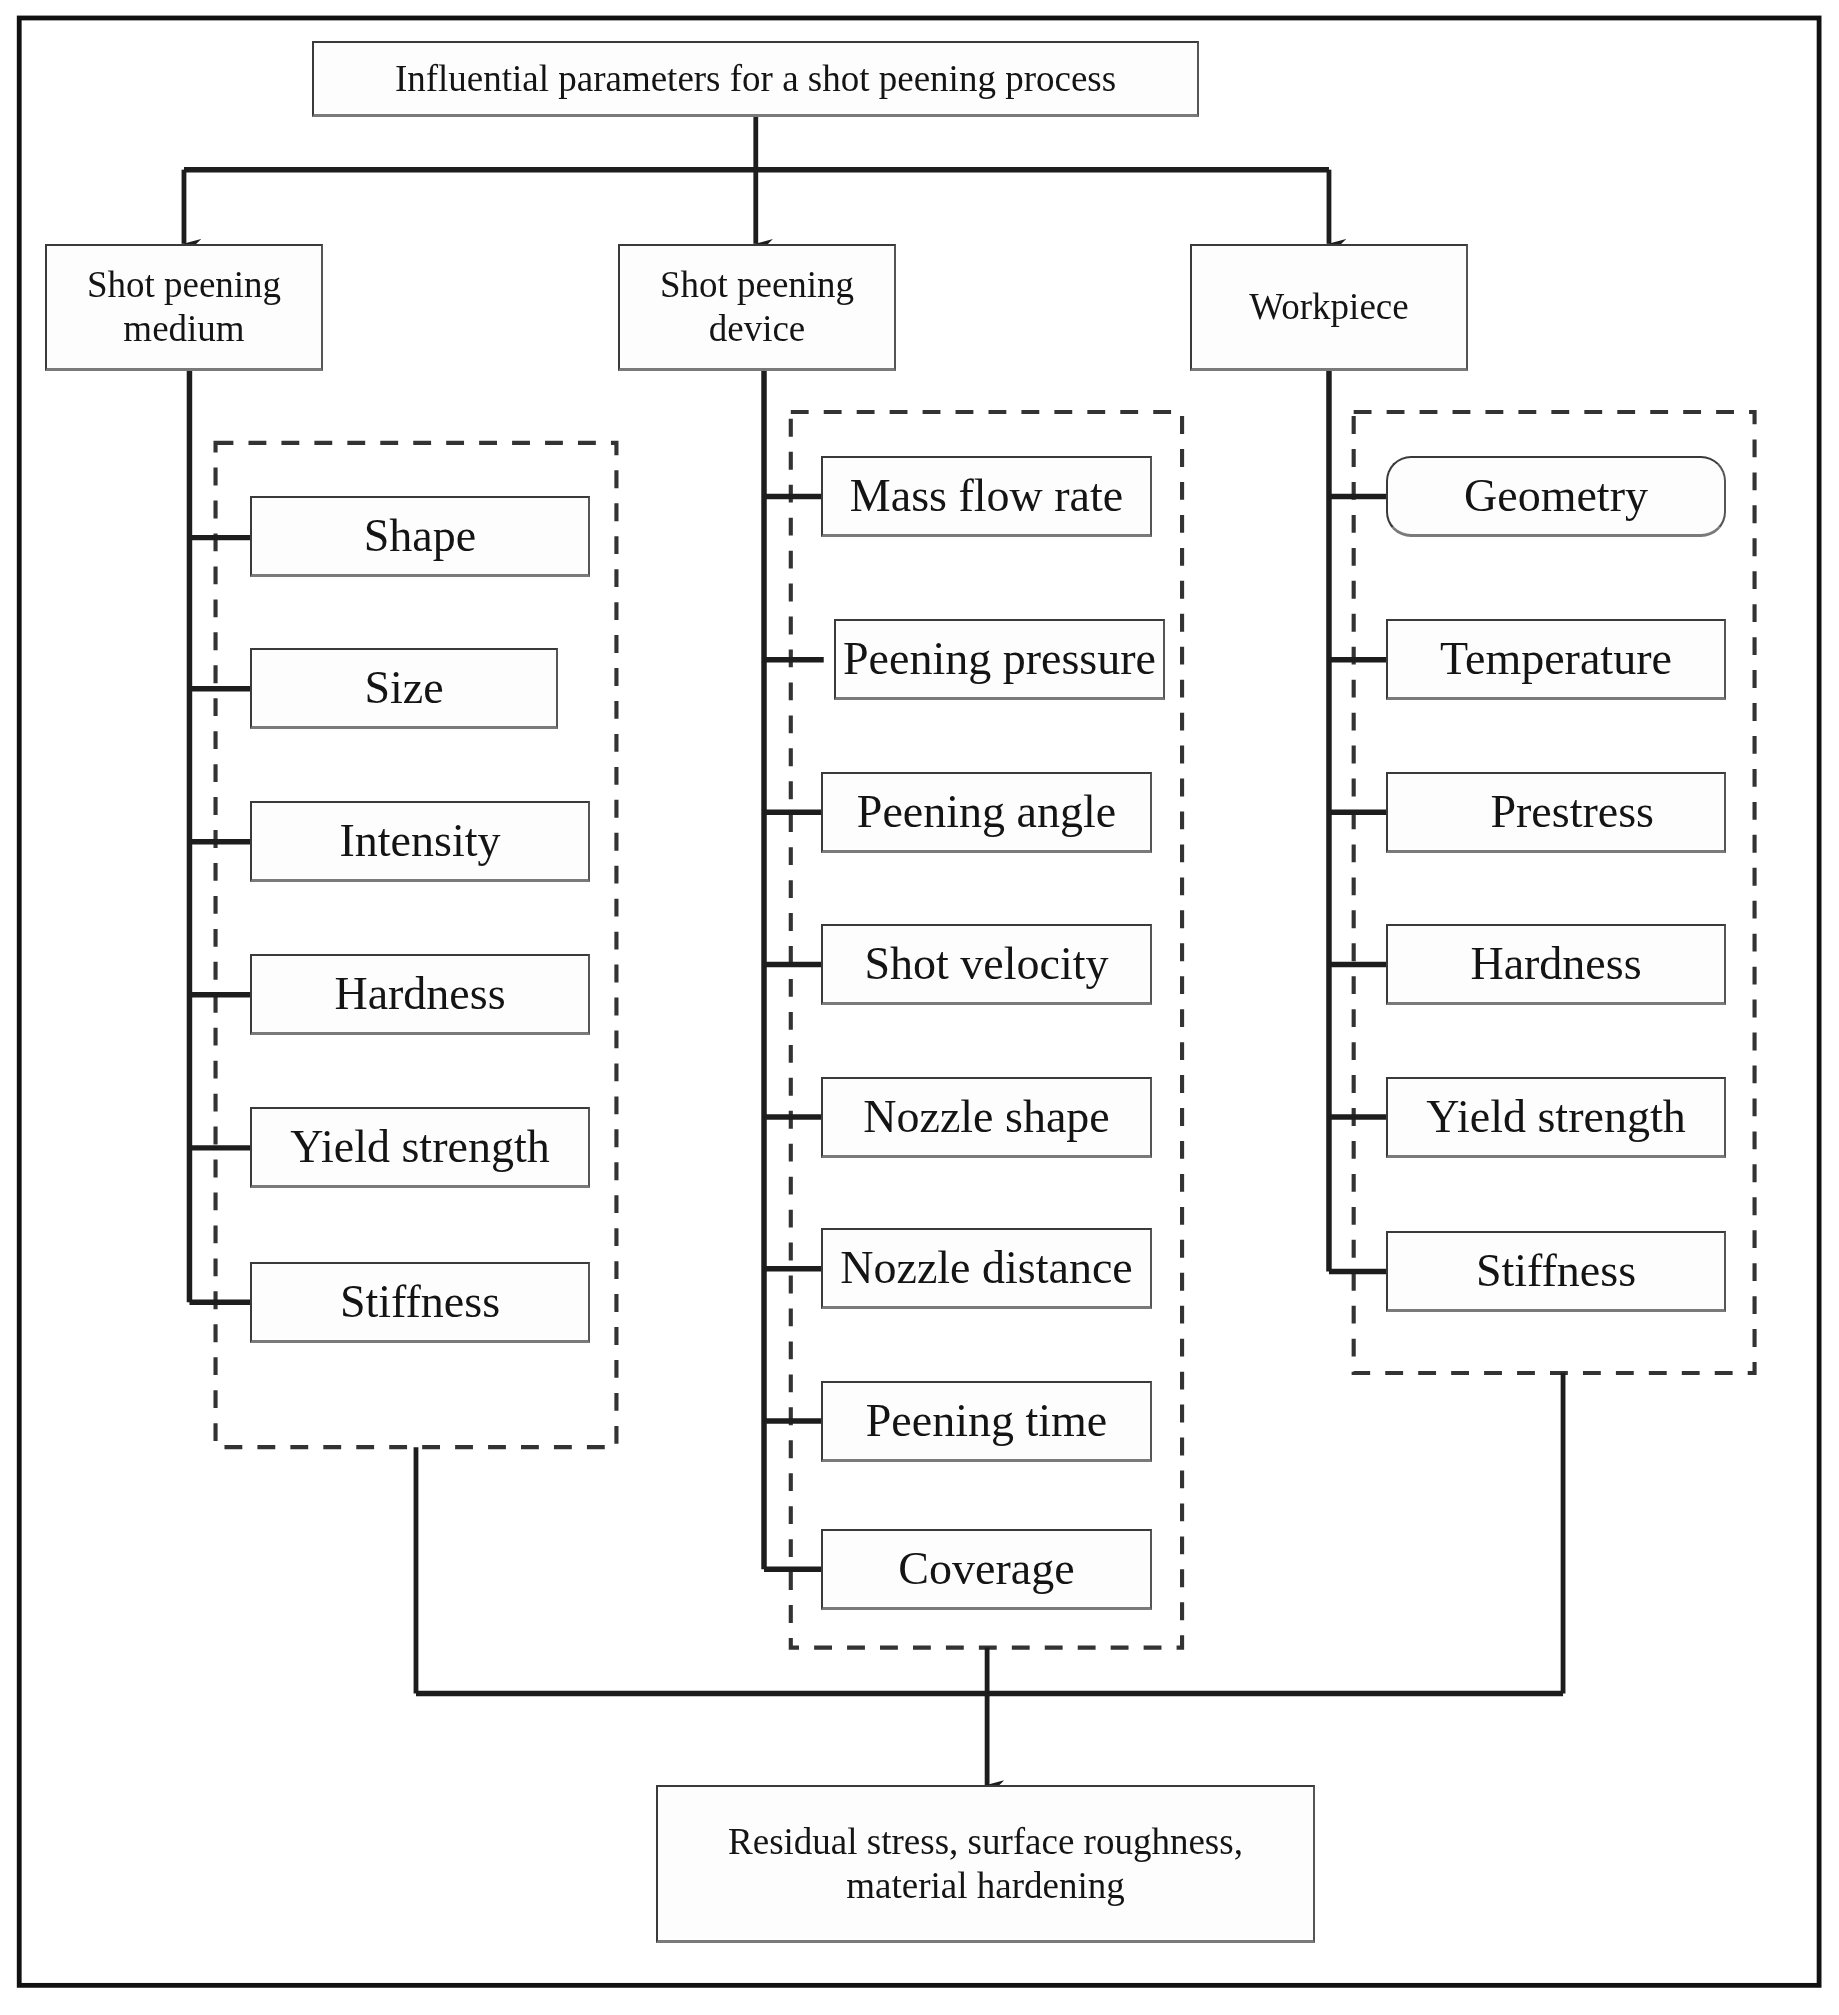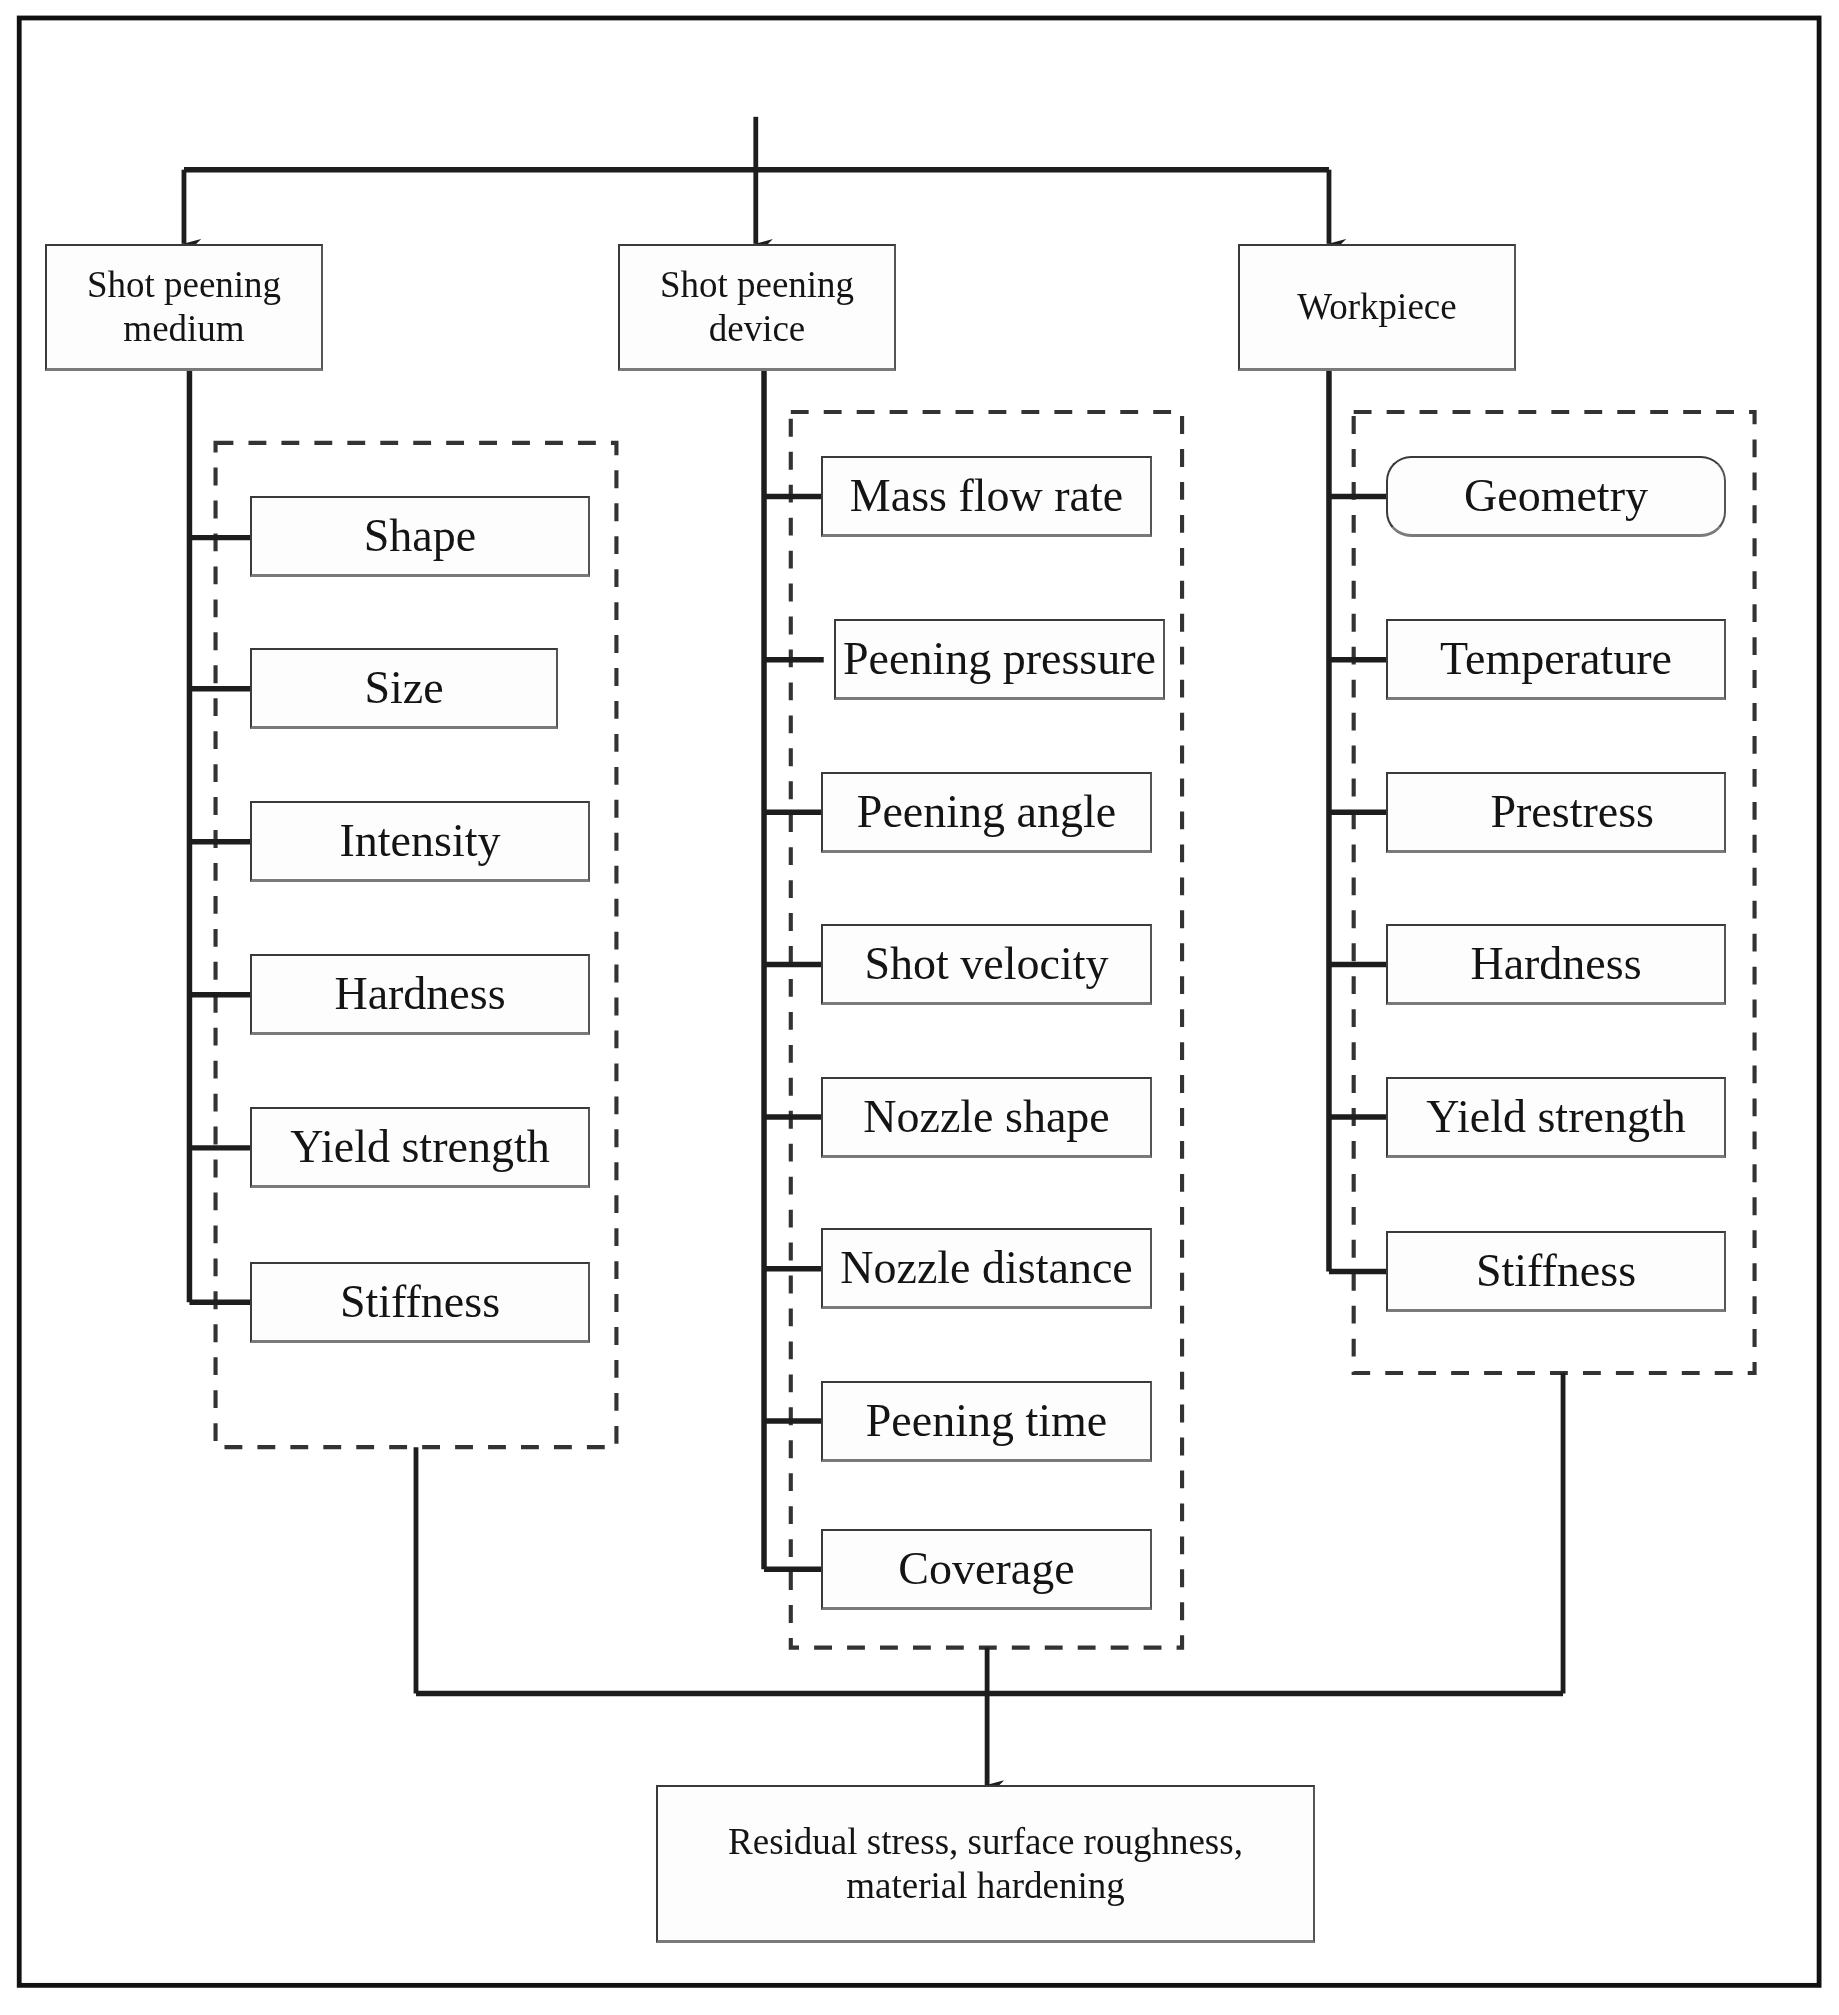--- a/index.html
+++ b/index.html
@@ -102,30 +102,33 @@
     <path d="M 1936 961 L 2023 961" fill="none" stroke="#1d1d1d" stroke-width="8"></path>
     <path d="M 1936 1183 L 2023 1183" fill="none" stroke="#1d1d1d" stroke-width="8"></path>
     <path d="M 1936 1405 L 2023 1405" fill="none" stroke="#1d1d1d" stroke-width="8"></path>
     <path d="M 1936 1627 L 2023 1627" fill="none" stroke="#1d1d1d" stroke-width="8"></path>
     <path d="M 1936 1852 L 2023 1852" fill="none" stroke="#1d1d1d" stroke-width="8"></path>
     <path d="M 2277 2000 L 2277 2467" fill="none" stroke="#1d1d1d" stroke-width="7"></path>
 
     <path d="M 606 2467 L 2277 2467" fill="none" stroke="#1d1d1d" stroke-width="8"></path>
   </svg>
 
+  <div class="node-box title-box" style="left:312px; top:41px; width:887px; height:76px;">
+    <span class="lbl">Influential parameters for a shot peening process</span>
+  </div>
 
   <div class="node-box cat-box" style="left:45px; top:244px; width:278px; height:127px;">
     <span class="lbl">Shot peening medium</span>
   </div>
 
   <div class="node-box cat-box" style="left:618px; top:244px; width:278px; height:127px;">
     <span class="lbl">Shot peening device</span>
   </div>
 
-  <div class="node-box cat-box" style="left:1190px; top:244px; width:278px; height:127px;margin-left:48px;">
+  <div class="node-box cat-box" style="left:1190px; top:244px; width:278px; height:127px;">
     <span class="lbl">Workpiece</span>
   </div>
 
   <div class="node-box leaf-box" style="left:250px; top:496px; width:340px; height:81px;">
     <span class="lbl">Shape</span>
   </div>
   <div class="node-box leaf-box" style="left:250px; top:648px; width:308px; height:81px;">
     <span class="lbl">Size</span>
   </div>
   <div class="node-box leaf-box" style="left:250px; top:801px; width:340px; height:81px;">

